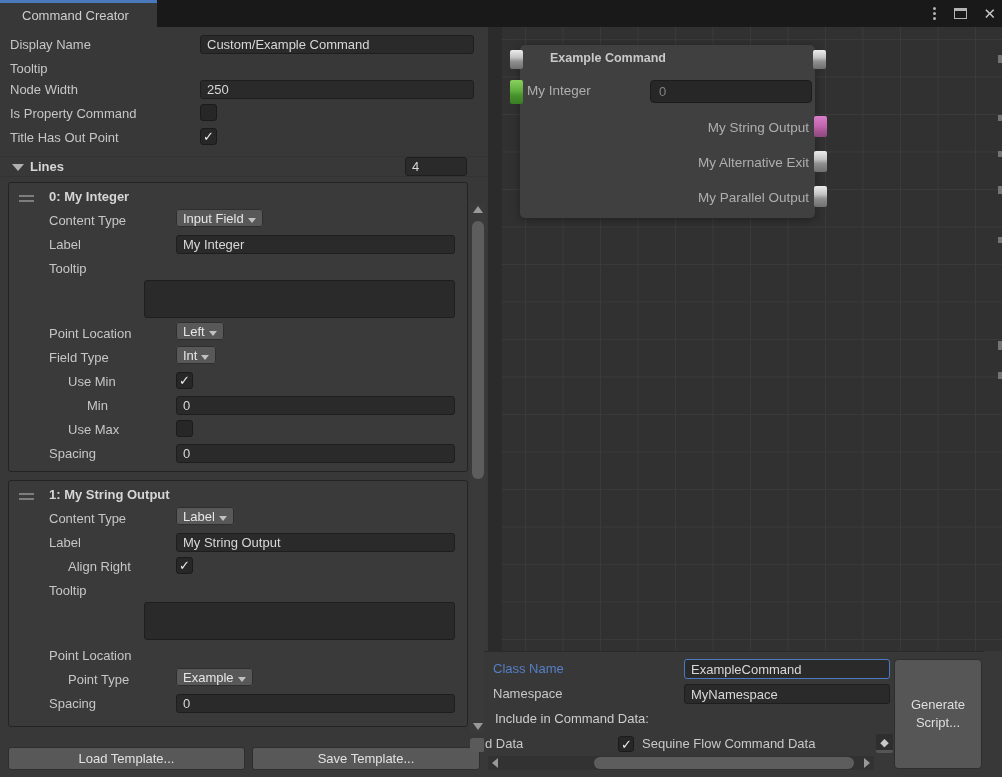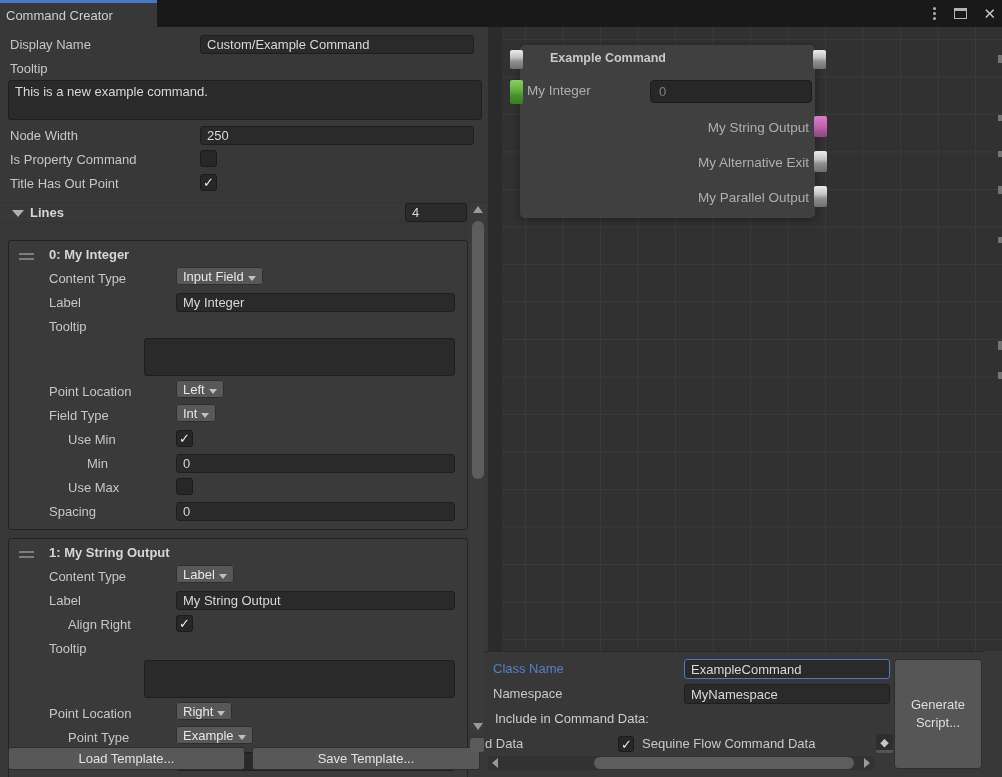--- a/index.html
+++ b/index.html
@@ -4,21 +4,21 @@
 <style>
   * { box-sizing: border-box; margin: 0; padding: 0; }
   html,body { width:1002px; height:777px; overflow:hidden; background:#191919; }
   body { font-family:"Liberation Sans","DejaVu Sans",sans-serif; font-size:13px; color:#c8c8c8;
          -webkit-font-smoothing:antialiased; }
   #app { position:relative; width:1002px; height:777px; background:#383838; }
 
   
   .topbar { position:absolute; left:0; top:0; width:1002px; height:27px; background:#191919; z-index:30; }
   .tab { position:absolute; left:0; top:0; width:157px; height:27px; background:#383838;
-         border-top:3px solid #4a78bd; display:flex; align-items:center; padding-left:6px;
+         border-top:3px solid #4a78bd; display:flex; align-items:center; padding-left:22px;
          color:#cecece; }
   .winicons { position:absolute; right:6px; top:0; height:27px; display:flex; align-items:center; gap:16px; }
   .kebab { display:flex; flex-direction:column; gap:2px; padding:2px; }
   .kebab i { width:3px; height:3px; border-radius:50%; background:#b4b4b4; }
   .maxbox { width:13px; height:11px; border:1px solid #b4b4b4; border-top:3px solid #b4b4b4; }
   .closex { color:#c6c6c6; font-size:15px; line-height:15px; }
 
   
   .inspector { position:absolute; left:0; top:27px; width:488px; height:750px; background:#383838; overflow:hidden; }
   .irow { position:relative; height:19px; margin:0 6px 5px 0; }
@@ -31,21 +31,21 @@
         border-radius:3px; display:inline-block; }
   .cb.on::after { content:"\2713"; position:absolute; left:2px; top:0px; color:#ececec; font-size:13px; font-weight:bold; }
   .dd { position:relative; width:100%; height:19px; background:#585858; border:1px solid #2e2e2e;
         border-radius:3px; color:#e6e6e6; padding:1px 18px 0 6px; white-space:nowrap; overflow:hidden;margin-top:30px; }
   .dd-arrow { position:absolute; right:6px; top:8px; width:0; height:0;
               border-left:4px solid transparent; border-right:4px solid transparent; border-top:5px solid #c0c0c0; }
   .pad-top { height:8px; }
   .ta-wrap { position:relative; margin:0 6px 6px 8px; height:40px; }
 
   
-  .lines-row { position:relative; height:21px; margin-bottom:17px; border-top:1px solid #333; border-bottom:1px solid #333;padding-left:24px; }
+  .lines-row { position:relative; height:21px; margin-bottom:5px; border-top:1px solid #333; border-bottom:1px solid #333;padding-left:24px; }
   .fold-tri { position:absolute; left:12px; top:7px; width:0; height:0;
               border-left:6px solid transparent; border-right:6px solid transparent; border-top:7px solid #b0b0b0; }
   .lines-title { position:absolute; left:30px; top:2px; font-weight:bold; color:#d6d6d6; }
   .lines-count { position:absolute; left:405px; top:0; width:62px; }
 
   
   .sec { position:relative; margin:0 20px 8px 8px; border:1px solid #232323; border-radius:3px;
          background:#3a3a3a; padding:4px 0 8px 0; }
   .sec-head { position:relative; height:24px; }
   .drag { position:absolute; left:10px; top:8px; width:15px; }
@@ -152,23 +152,20 @@
     <div class="pad-top"></div>
 
     <div class="irow">
       <span class="ilabel">Display Name</span>
       <span class="ictrl"><input class="tfield" value="Custom/Example Command" style=""></span>
     </div>
 
     <div class="irow" style="height:16px">
       <span class="ilabel">Tooltip</span>
     </div>
-    <div class="ta-wrap">
-      <textarea class="tfield" style="">This is a new example command.</textarea>
-    </div>
 
     <div class="irow">
       <span class="ilabel">Node Width</span>
       <span class="ictrl"><input class="tfield" value="250" style=""></span>
     </div>
 
     <div class="irow">
       <span class="ilabel">Is Property Command</span>
       <span class="ictrl"><span class="cb"></span></span>
     </div>
@@ -262,23 +259,20 @@
         <span class="ictrl"><span class="cb on"></span></span>
       </div>
       <div class="irow" style="height:16px">
         <span class="ilabel">Tooltip</span>
       </div>
       <div class="ta-wrap">
         <textarea class="tfield" style=""></textarea>
       </div>
       <div class="irow">
         <span class="ilabel">Point Location</span>
-        <span class="ictrl"><span class="dd">
-          <span>Right</span>
-          <span class="dd-arrow"></span></span></span>
       </div>
       <div class="irow">
         <span class="ilabel ind1">Point Type</span>
         <span class="ictrl"><span class="dd">
           <span>Example</span>
           <span class="dd-arrow"></span></span></span>
       </div>
       <div class="irow">
         <span class="ilabel">Spacing</span>
         <span class="ictrl"><input class="tfield" value="0" style=""></span>

